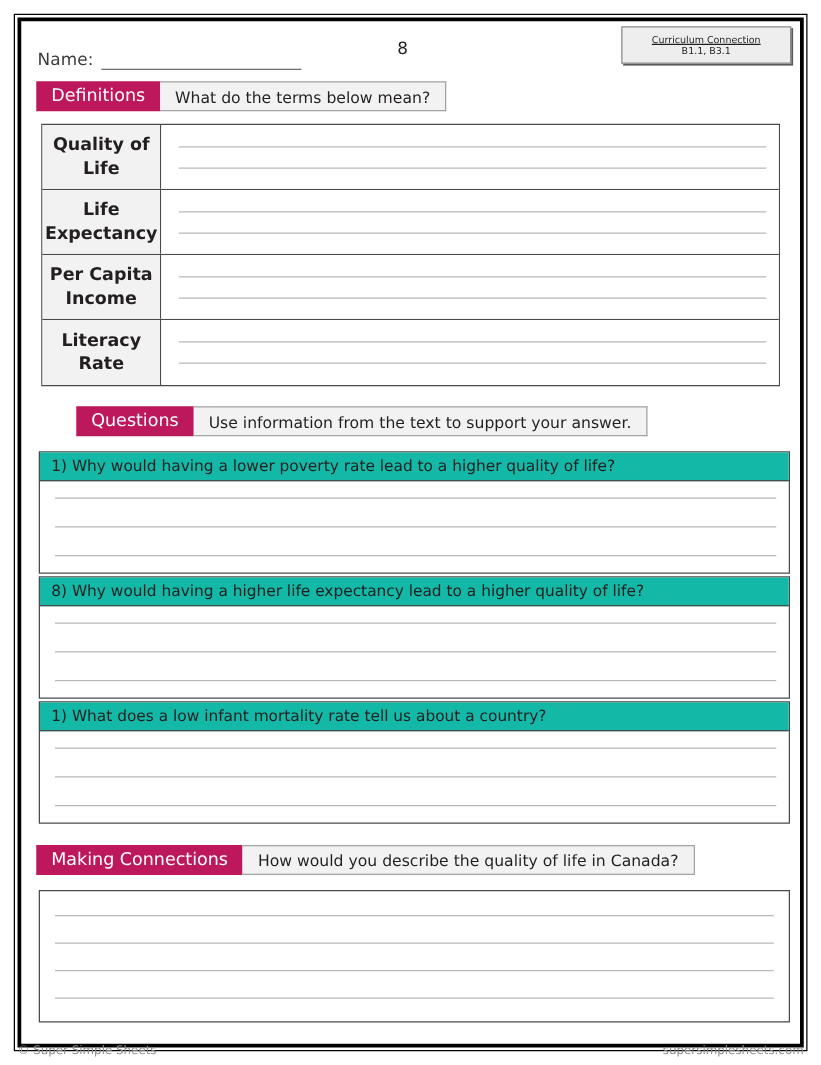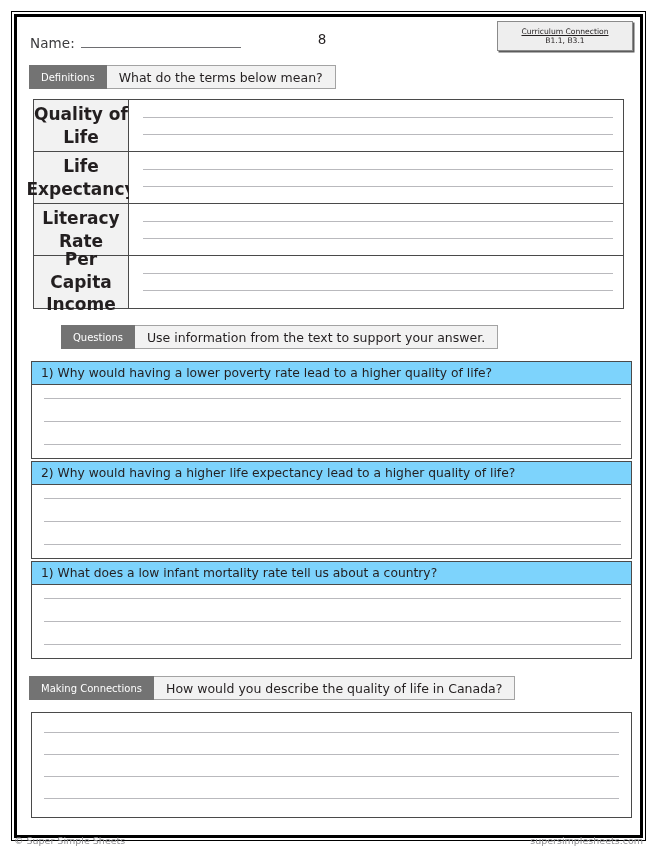--- a/index.html
+++ b/index.html
@@ -44,21 +44,21 @@
   }
 
   
   .name-row {
     position: absolute;
     left: 30px;
     top: 30px;
     width: 420px;
     height: 26px;
     display: flex;
-    align-items: center;
+    align-items: flex-end;
   }
   .name-label {
     font-size: 13.5px;
     color: #3b3b3d;
     letter-spacing: .1px;
   }
   .name-rule {
     width: 160px;
     height: 0;
     border-bottom: 1.4px solid #6e6e71;
@@ -103,23 +103,23 @@
   }
 
   
   .section-bar {
     position: absolute;
     display: flex;
     align-items: stretch;
     height: 24px;
   }
   .section-tag {
-    background: #737373;
+    background: #be185d;
     color: #ffffff;
-    font-size: 10px;
+    font-size: 14px;
     display: flex;
     align-items: center;
     justify-content: center;
     padding: 0 12px;
     box-sizing: border-box;
   }
   .section-prompt {
     background: #f2f2f2;
     border: 1px solid #a3a3a3;
     border-left: none;
@@ -149,21 +149,21 @@
   .def-row:last-child { border-bottom: none; }
   .def-term {
     width: 95px;
     flex: 0 0 95px;
     background: #f2f2f2;
     border-right: 1.6px solid #4a4a4a;
     display: flex;
     align-items: center;
     justify-content: center;
     text-align: center;
-    font-size: 17px;
+    font-size: 14px;
     font-weight: bold;
     line-height: 1.32;
     color: #231f20;
     box-sizing: border-box;
   }
   .def-lines {
     flex: 1 1 auto;
     position: relative;
     background: #ffffff;
     padding: 0 10px 0 14px;
@@ -182,21 +182,21 @@
   
   .question-block {
     position: absolute;
     left: 31px;
     width: 601px;
     border: 1.4px solid #4a4a4a;
     box-sizing: border-box;
     background: #ffffff;
   }
   .question-prompt {
-    background: #7dd3fc;
+    background: #14b8a6;
     border-bottom: 1.4px solid #4a4a4a;
     font-size: 12.3px;
     color: #231f20;
     padding: 4px 0 4px 9px;
     box-sizing: border-box;
     height: 23px;
     display: flex;
     align-items: center;
   }
   .answer-area {
@@ -274,28 +274,28 @@
         </div>
       </div>
       <div class="def-row">
         <div class="def-term">Life<br>Expectancy</div>
         <div class="def-lines">
           <div class="wline"></div>
           <div class="wline"></div>
         </div>
       </div>
       <div class="def-row">
+        <div class="def-term">Per Capita<br>Income</div>
+        <div class="def-lines">
+          <div class="wline"></div>
+          <div class="wline"></div>
+        </div>
+      </div>
+      <div class="def-row">
         <div class="def-term">Literacy<br>Rate</div>
-        <div class="def-lines">
-          <div class="wline"></div>
-          <div class="wline"></div>
-        </div>
-      </div>
-      <div class="def-row">
-        <div class="def-term">Per Capita<br>Income</div>
         <div class="def-lines">
           <div class="wline"></div>
           <div class="wline"></div>
         </div>
       </div>
     </div>
 
   <div class="section-bar" style="left:29px; top:325px;margin-left:32px;">
     <div class="section-tag">Questions</div>
     <div class="section-prompt">Use information from the text to support your answer.</div>
@@ -304,21 +304,21 @@
   <div id="questions-container">
       <div class="question-block" style="top: 361px;">
         <div class="question-prompt">1) Why would having a lower poverty rate lead to a higher quality of life?</div>
         <div class="answer-area">
           <div class="wline"></div>
           <div class="wline"></div>
           <div class="wline"></div>
         </div>
       </div>
       <div class="question-block" style="top: 461px;">
-        <div class="question-prompt">2) Why would having a higher life expectancy lead to a higher quality of life?</div>
+        <div class="question-prompt">8) Why would having a higher life expectancy lead to a higher quality of life?</div>
         <div class="answer-area">
           <div class="wline"></div>
           <div class="wline"></div>
           <div class="wline"></div>
         </div>
       </div>
       <div class="question-block" style="top: 561px;">
         <div class="question-prompt">1) What does a low infant mortality rate tell us about a country?</div>
         <div class="answer-area">
           <div class="wline"></div>

